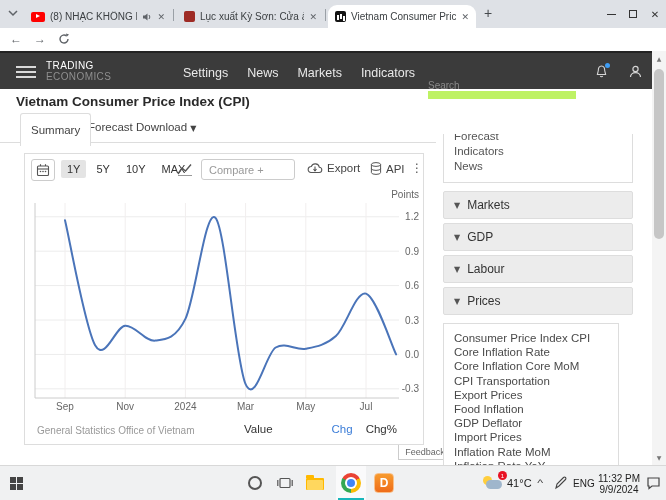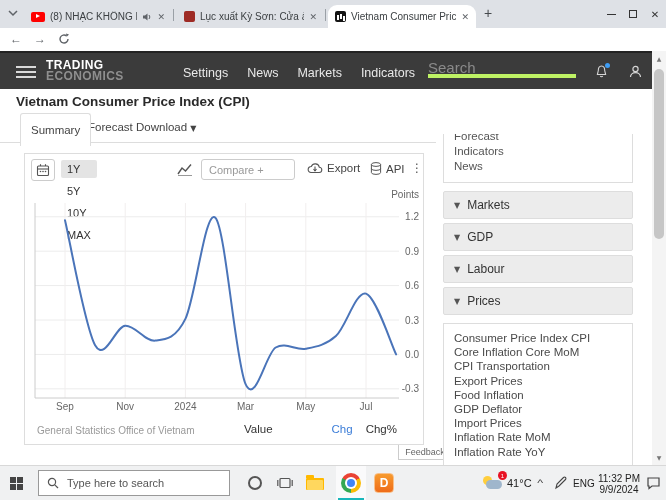--- a/index.html
+++ b/index.html
@@ -37,44 +37,44 @@
            border-radius:11px;display:flex;align-items:center;padding:0 8px;font-size:11px;color:#2b2f33;}
   .omni-url{margin-left:6px;flex:1;overflow:hidden;white-space:nowrap;}
   .omni-star{color:#5f6368;font-size:12px;}
   .addr-ico{position:absolute;top:31px;}
   .avatar-circle{width:17px;height:17px;border-radius:50%;background:#e8f0fe;display:flex;align-items:center;justify-content:center;}
   .kebab-glyph{font-size:12px;color:#5f6368;font-family:"DejaVu Sans",sans-serif;}
   
   .te-header{position:absolute;left:0;top:51px;width:652px;height:38px;background:#3b3b3b;border-top:2px solid #232323;}
   .te-burger{position:absolute;left:16px;top:13px;width:20px;}
   .te-burger span{display:block;height:2px;background:#d9d9d9;margin-bottom:3px;}
-  .te-logo{position:absolute;left:46px;top:7px;font-weight:bold;font-size:12px;line-height:11px;letter-spacing:.4px;color:#fff;}
+  .te-logo{position:absolute;left:46px;top:7px;font-weight:normal;font-size:10px;line-height:11px;letter-spacing:.4px;color:#fff;}
   .te-logo .l2{color:#8f8f8f;}
   .te-nav{position:absolute;left:183px;top:13px;display:flex;gap:19px;font-size:12.5px;color:#e9e9e9;}
-  .te-search{position:absolute;left:428px;top:6px;width:148px;height:19px;border-bottom:4px solid #bef264;
-             font-size:15px;color:#8a8a8a;}
+  .te-search{position:absolute;left:428px;top:27px;width:148px;height:19px;border-bottom:8px solid #bef264;
+             font-size:10px;color:#8a8a8a;}
   .te-bell{position:absolute;left:594px;top:11px;}
   .te-bell .dot{position:absolute;right:-1px;top:-1px;width:5px;height:5px;border-radius:50%;background:#3e9df5;}
   .te-person{position:absolute;left:628px;top:11px;}
   
   .pg-title{position:absolute;left:16px;top:94px;font-size:13.5px;font-weight:bold;color:#2a2a2a;}
   
   .main-area{position:absolute;left:0;top:113px;width:652px;height:352px;overflow:hidden;background:#fff;}
   .ptab-border{position:absolute;left:0;top:29px;width:436px;height:1px;background:#ddd;}
   .ptab{position:absolute;top:4px;font-size:11.5px;color:#444;}
   .ptab-summary{left:20px;top:0;height:30px;padding:16px 10px;display:flex;align-items:center;background:#fff;
                 border:1px solid #ddd;border-bottom:none;border-radius:3px 3px 0 0;z-index:2;}
   .ptab-forecast{left:88px;top:8px;}
   .ptab-download{left:136px;top:8px;}
   .caret-down{font-family:"DejaVu Sans",sans-serif;font-size:8px;color:#444;margin-left:3px;}
   
   .main-card{position:absolute;left:24px;top:40px;width:400px;height:292px;border:1px solid #ddd;background:#fff;}
   .cal-btn{position:absolute;left:6px;top:5px;width:24px;height:22px;border:1px solid #ccc;border-radius:3px;
            display:flex;align-items:center;justify-content:center;background:#fff;}
-  .ranges{position:absolute;left:36px;top:6px;display:flex;gap:4px;font-size:11px;color:#333;flex-direction:column;}
+  .ranges{position:absolute;left:36px;top:6px;display:flex;gap:4px;font-size:11px;color:#333;}
   .range-btn{padding:3px 6px;border-radius:2px;}
   .range-btn.sel{background:#e4e4e4;}
   .charttype-btn{position:absolute;left:152px;top:9px;}
   .compare-box{position:absolute;left:176px;top:5px;width:94px;height:21px;border:1px solid #ccc;border-radius:3px;
                font-size:11px;color:#999;display:flex;align-items:center;padding-left:7px;background:#fff;}
   .export-btn{position:absolute;left:282px;top:8px;display:flex;align-items:center;gap:4px;font-size:11.5px;color:#444;}
   .api-btn{position:absolute;left:345px;top:8px;display:flex;align-items:center;gap:4px;font-size:11.5px;color:#444;}
   .tb-kebab{position:absolute;left:386px;top:7px;font-size:12px;color:#555;font-family:"DejaVu Sans",sans-serif;}
   .chart-svg{position:absolute;left:8px;top:33px;}
   .src-label{position:absolute;left:12px;top:271px;font-size:10px;color:#999;}
@@ -83,21 +83,21 @@
   .feedback{position:absolute;left:398px;top:332px;width:54px;height:15px;border:1px solid #ccc;border-top:none;
             background:#fff;font-size:9px;color:#666;display:flex;align-items:center;justify-content:center;}
   
   .sb-quick{position:absolute;left:443px;top:21px;width:190px;border:1px solid #ddd;border-top:none;background:#fff;
             overflow:hidden;padding-bottom:8px;}
   .sb-quick .qitem{line-height:15px;font-size:11.5px;color:#555;padding-left:10px;}
   .sb-quick .qitem:first-child{margin-top:-5px;}
   .sb-acc{position:absolute;left:443px;width:190px;height:28px;background:#ececec;border:1px solid #ddd;border-radius:2px;
           display:flex;align-items:center;font-size:12px;color:#333;}
   .sb-acc .acc-caret{font-family:"DejaVu Sans",sans-serif;font-size:8px;color:#555;margin:0 7px 0 10px;}
-  .sb-links{position:absolute;left:443px;top:210px;width:190px;border:1px solid #ddd;background:#fff;padding:7px 0 10px;}
+  .sb-links{position:absolute;left:443px;top:210px;width:176px;border:1px solid #ddd;background:#fff;padding:7px 0 10px;}
   .sb-links .litem{line-height:14.2px;font-size:11.5px;color:#4a4a4a;padding-left:10px;white-space:nowrap;}
   
   .wm{position:absolute;left:487px;top:308px;color:rgba(110,110,110,.62);pointer-events:none;z-index:40;}
   .wm .wm1{font-size:15px;margin-top:44px;}
   .wm .wm2{font-size:10px;margin-top:3px;margin-left:2px;}
   
   .pscroll{position:absolute;left:652px;top:51px;width:14px;height:414px;background:#f4f4f4;}
   .pscroll .arr{position:absolute;left:0;width:14px;text-align:center;font-size:6px;color:#777;font-family:"DejaVu Sans",sans-serif;}
   .arr-up{top:4px}.arr-down{bottom:4px}
   .pthumb{position:absolute;left:2px;top:18px;width:10px;height:170px;background:#c6c6c6;border-radius:5px;}
@@ -364,20 +364,21 @@
           <span class="acc-caret">▼</span>
           <span>Labour</span>
         </div>
         <div class="sb-acc" style="top: 174px;">
           <span class="acc-caret">▼</span>
           <span>Prices</span>
         </div>
       </div>
     <div class="sb-links">
         <div class="litem">Consumer Price Index CPI</div>
+        <div class="litem">Core Inflation Rate</div>
         <div class="litem">Core Inflation Core MoM</div>
         <div class="litem">CPI Transportation</div>
         <div class="litem">Export Prices</div>
         <div class="litem">Food Inflation</div>
         <div class="litem">GDP Deflator</div>
         <div class="litem">Import Prices</div>
         <div class="litem">Inflation Rate MoM</div>
         <div class="litem">Inflation Rate YoY</div>
       </div>
 
@@ -393,27 +394,20 @@
     <div class="arr arr-down">▼</div>
   </div>
 
   <div class="taskbar">
     <div class="start-btn">
         <span></span>
         <span></span>
         <span></span>
         <span></span>
       </div>
-    <div class="tsearch">
-      <svg class="icon-svg" width="12" height="12" viewBox="0 0 12 12">
-          <circle cx="5" cy="5" r="3.6" fill="none" stroke="#555" stroke-width="1.2"></circle>
-          <line x1="7.8" y1="7.8" x2="11" y2="11" stroke="#555" stroke-width="1.2"></line>
-        </svg>
-      <span>Type here to search</span>
-    </div>
     <div class="cortana"></div>
     <span class="taskview">
       <svg class="icon-svg" width="16" height="14" viewBox="0 0 16 14">
           <rect x="3" y="2.5" width="10" height="9" rx="1" fill="none" stroke="#555" stroke-width="1.2"></rect>
           <line x1="0.8" y1="4" x2="0.8" y2="10" stroke="#555" stroke-width="1.2"></line>
           <line x1="15.2" y1="4" x2="15.2" y2="10" stroke="#555" stroke-width="1.2"></line>
         </svg>
     </span>
     <div class="folder"></div>
     <div class="chrome-slot">

